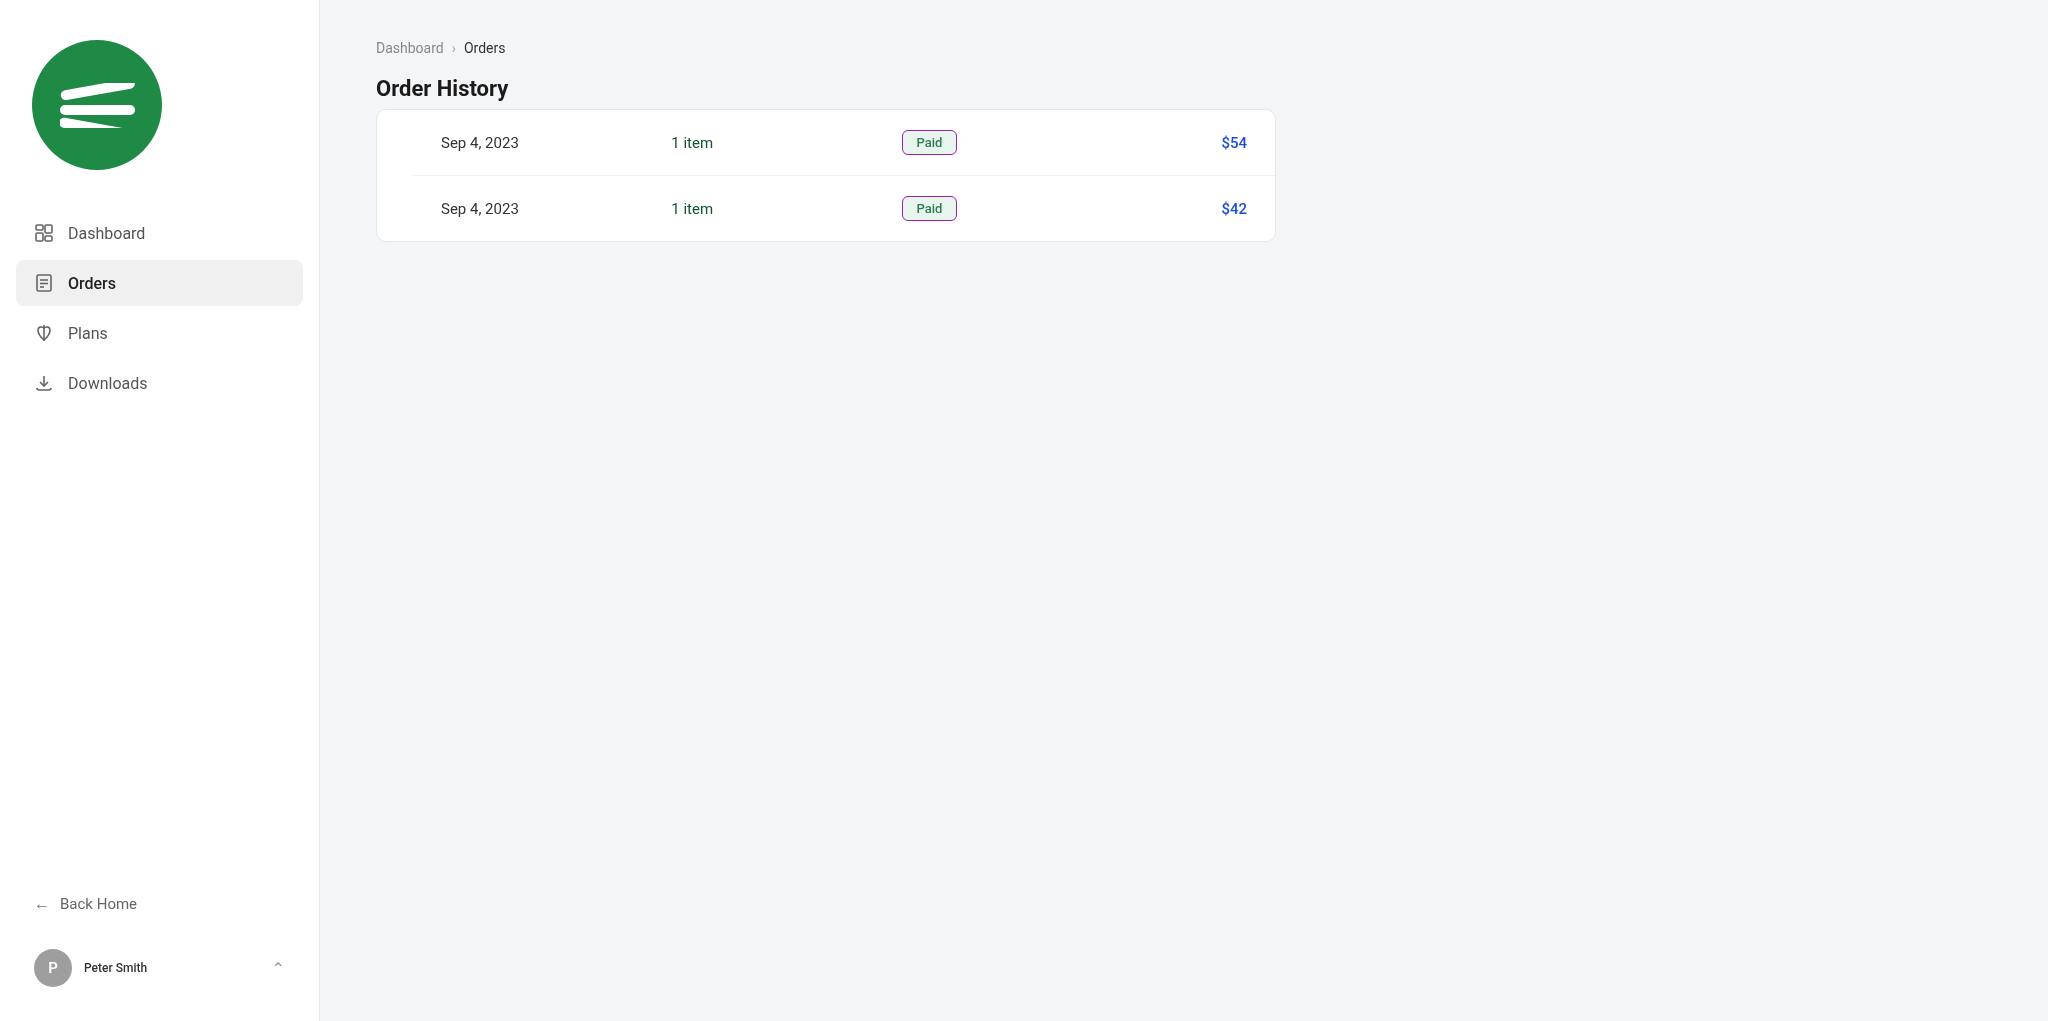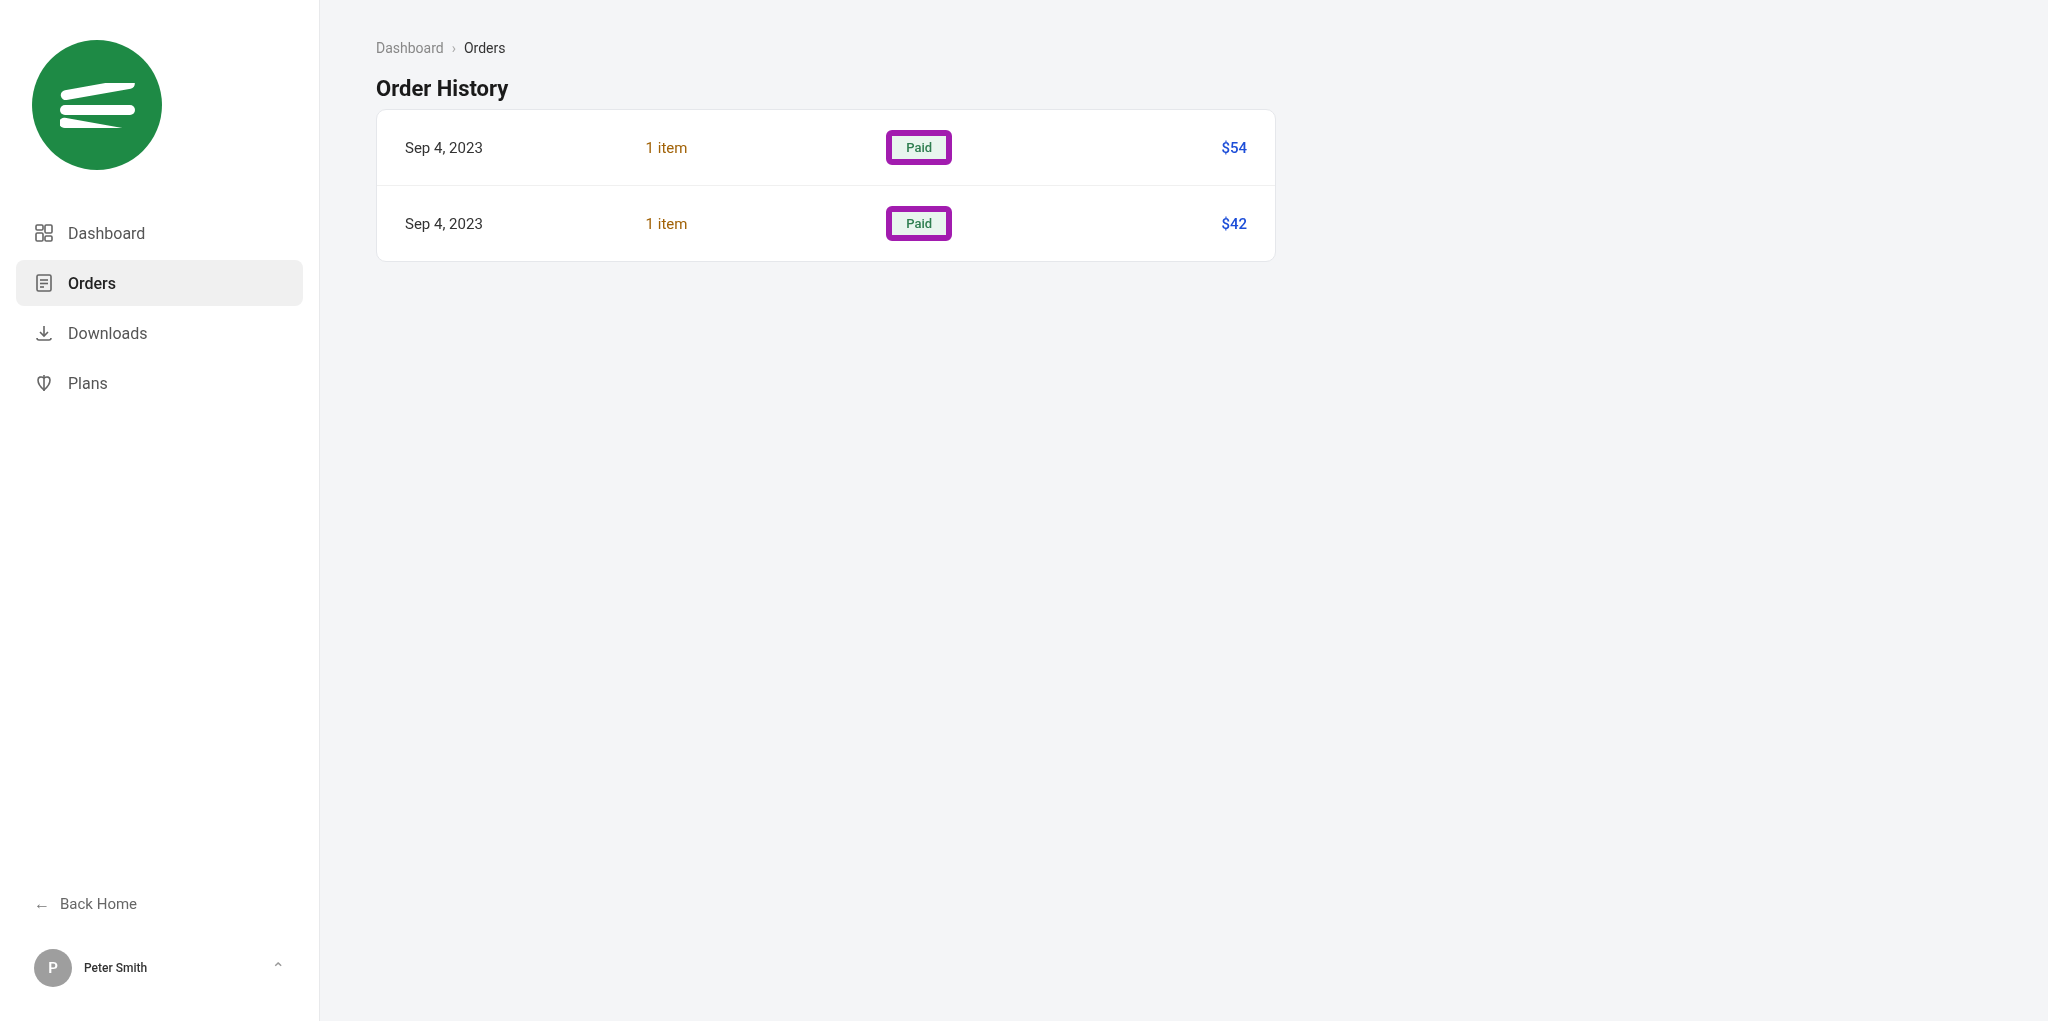--- a/index.html
+++ b/index.html
@@ -165,20 +165,21 @@
       color: #1a1a1a;
       margin-bottom: 8px;
     }
 
     .orders-card {
       background: #ffffff;
       border-radius: 10px;
       border: 1px solid #e5e7eb;
       overflow: hidden;
       max-width: 900px;
+      padding-left: 36px;
     }
 
     .order-row {
       display: flex;
       align-items: center;
       padding: 20px 28px;
       border-bottom: 1px solid #f0f0f0;
       cursor: pointer;
     }
 
@@ -188,36 +189,36 @@
 
     .order-date {
       flex: 2;
       font-size: 15px;
       color: #333;
     }
 
     .order-items {
       flex: 2;
       font-size: 15px;
-      color: #a16207;
+      color: #14532d;
     }
 
     .order-status {
       flex: 2;
     }
 
     .status-badge {
       display: inline-block;
       padding: 4px 14px;
       border-radius: 6px;
       font-size: 13px;
       font-weight: 500;
       background: #e8f5ee;
       color: #2e7d4f;
-      border: 6px solid #a21caf;
+      border: 1px solid #a21caf;
     }
 
     .order-amount {
       flex: 1;
       text-align: right;
       font-size: 15px;
       color: #1d4ed8;
       font-weight: 500;
     }
   </style>
@@ -257,36 +258,36 @@
           <line x1="6" y1="10.5" x2="14" y2="10.5"></line>
           <line x1="6" y1="14" x2="10" y2="14"></line>
         </svg>
       </span>
       <span>Orders</span>
     </div>
 
     <div class="nav-item">
       <span class="nav-icon">
         <svg viewBox="0 0 20 20" fill="none" stroke="currentColor" stroke-width="1.6">
+          <path d="M10 2 L10 18"></path>
+          <path d="M4 7 C4 4 7 3 10 5 C13 3 16 4 16 7 C16 12 10 17 10 17 C10 17 4 12 4 7Z" stroke-linejoin="round"></path>
+        </svg>
+      </span>
+      <span>Plans</span>
+    </div>
+
+    <div class="nav-item">
+      <span class="nav-icon">
+        <svg viewBox="0 0 20 20" fill="none" stroke="currentColor" stroke-width="1.6">
           <path d="M10 3 L10 13"></path>
           <path d="M6 9 L10 13 L14 9"></path>
           <path d="M3 15 Q3 17 5 17 L15 17 Q17 17 17 15"></path>
         </svg>
       </span>
       <span>Downloads</span>
-    </div>
-
-    <div class="nav-item">
-      <span class="nav-icon">
-        <svg viewBox="0 0 20 20" fill="none" stroke="currentColor" stroke-width="1.6">
-          <path d="M10 2 L10 18"></path>
-          <path d="M4 7 C4 4 7 3 10 5 C13 3 16 4 16 7 C16 12 10 17 10 17 C10 17 4 12 4 7Z" stroke-linejoin="round"></path>
-        </svg>
-      </span>
-      <span>Plans</span>
     </div>
   </nav>
 
   <div class="sidebar-bottom">
     <div class="back-home">
       <span style="font-size:16px; color:#777;">←</span>
       <span>Back Home</span>
     </div>
     <div class="user-row">
       <div class="user-avatar">

